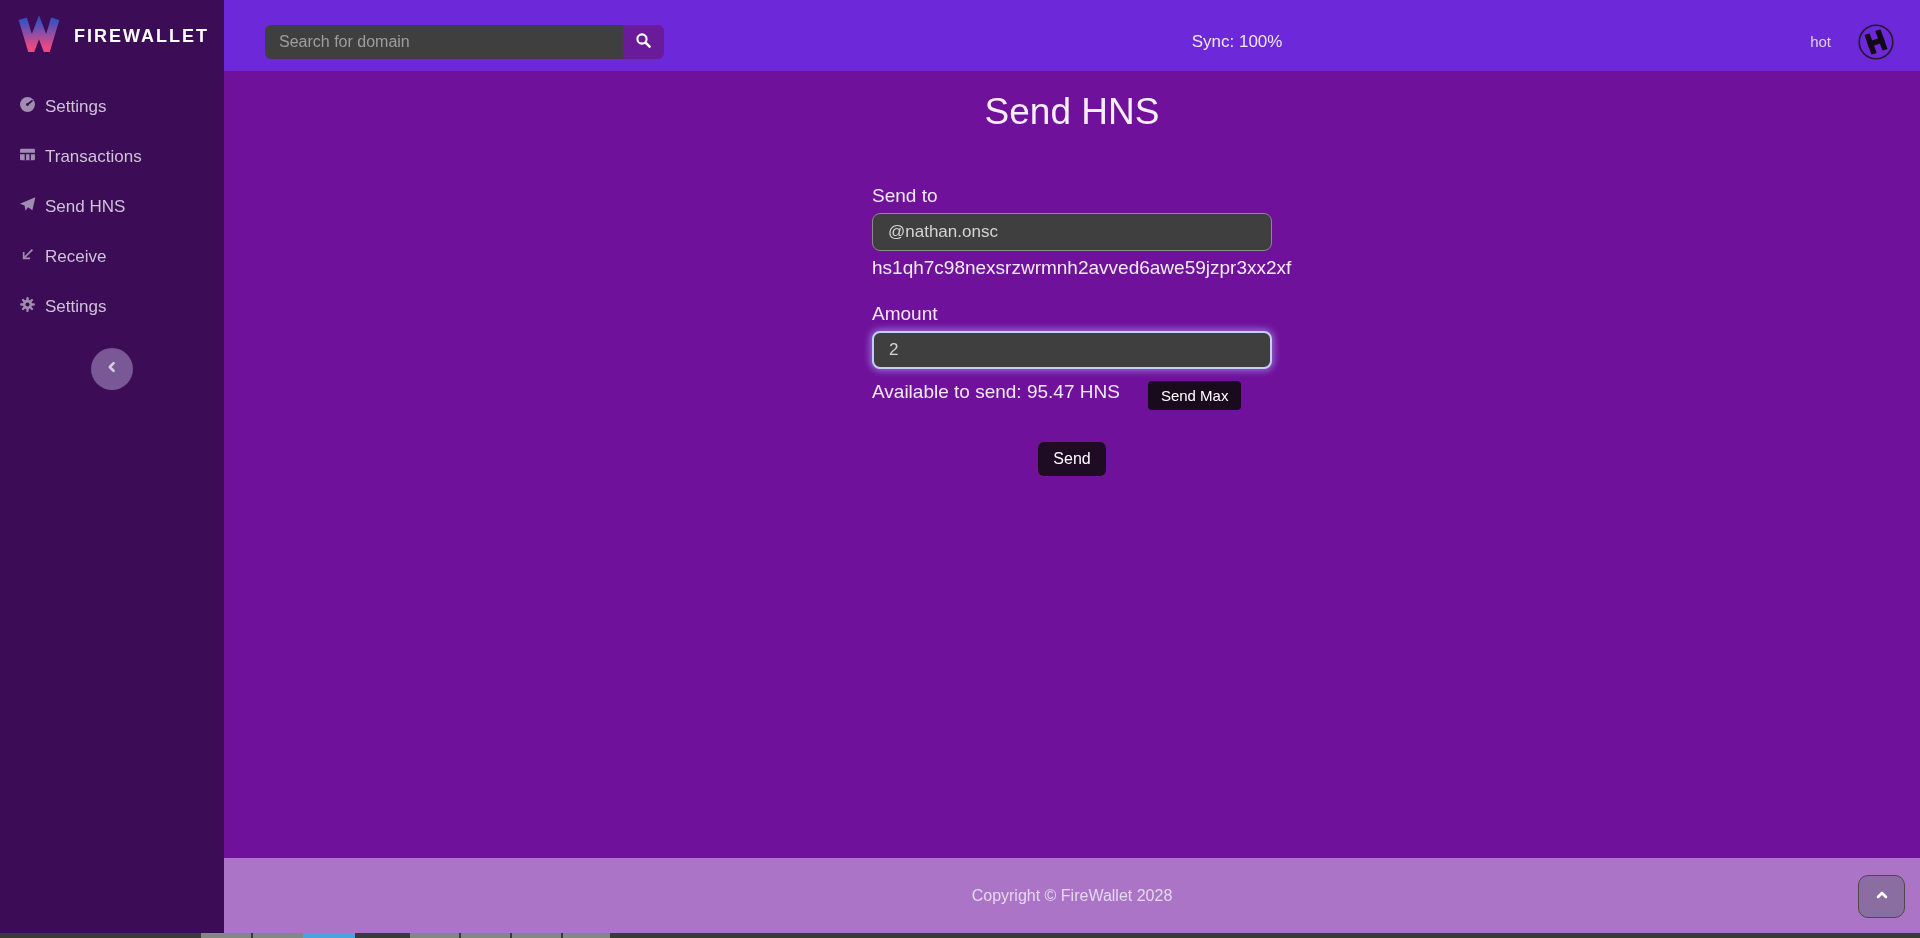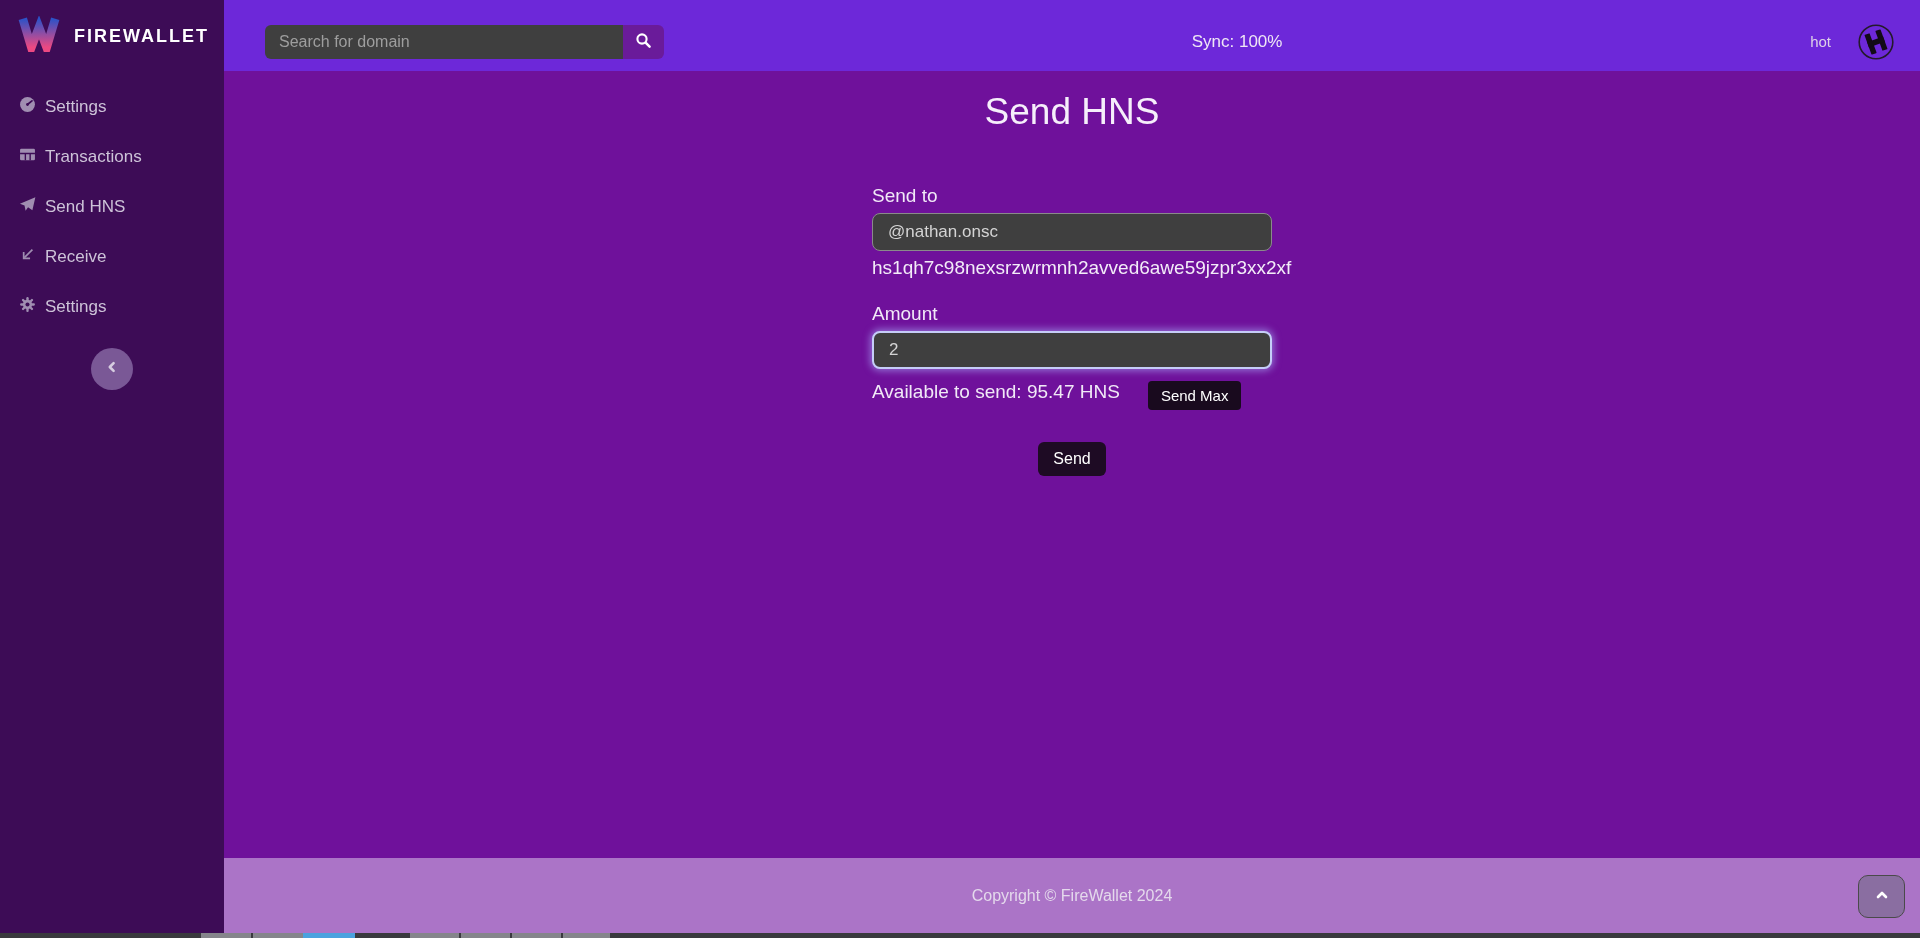--- a/index.html
+++ b/index.html
@@ -188,21 +188,21 @@
       <div class="amount-row">
         <span class="available-text">Available to send: 95.47 HNS</span>
         <button class="send-max-btn">Send Max</button>
       </div>
 
       <button class="send-btn">Send</button>
     </div>
   </main>
 
   <footer class="footer">
-    <span class="copyright">Copyright © FireWallet 2024</span>
+    <span class="copyright">Copyright © FireWallet 2028</span>
   </footer>
 
   <div class="scroll-top-btn">
     <span>
       <svg width="16" height="16" viewBox="0 0 16 16" fill="none">
         <path d="M4 10 L8 6 L12 10" stroke="#ffffff" stroke-width="2.6" stroke-linecap="round" stroke-linejoin="round"></path>
       </svg>
     </span>
   </div>
 

